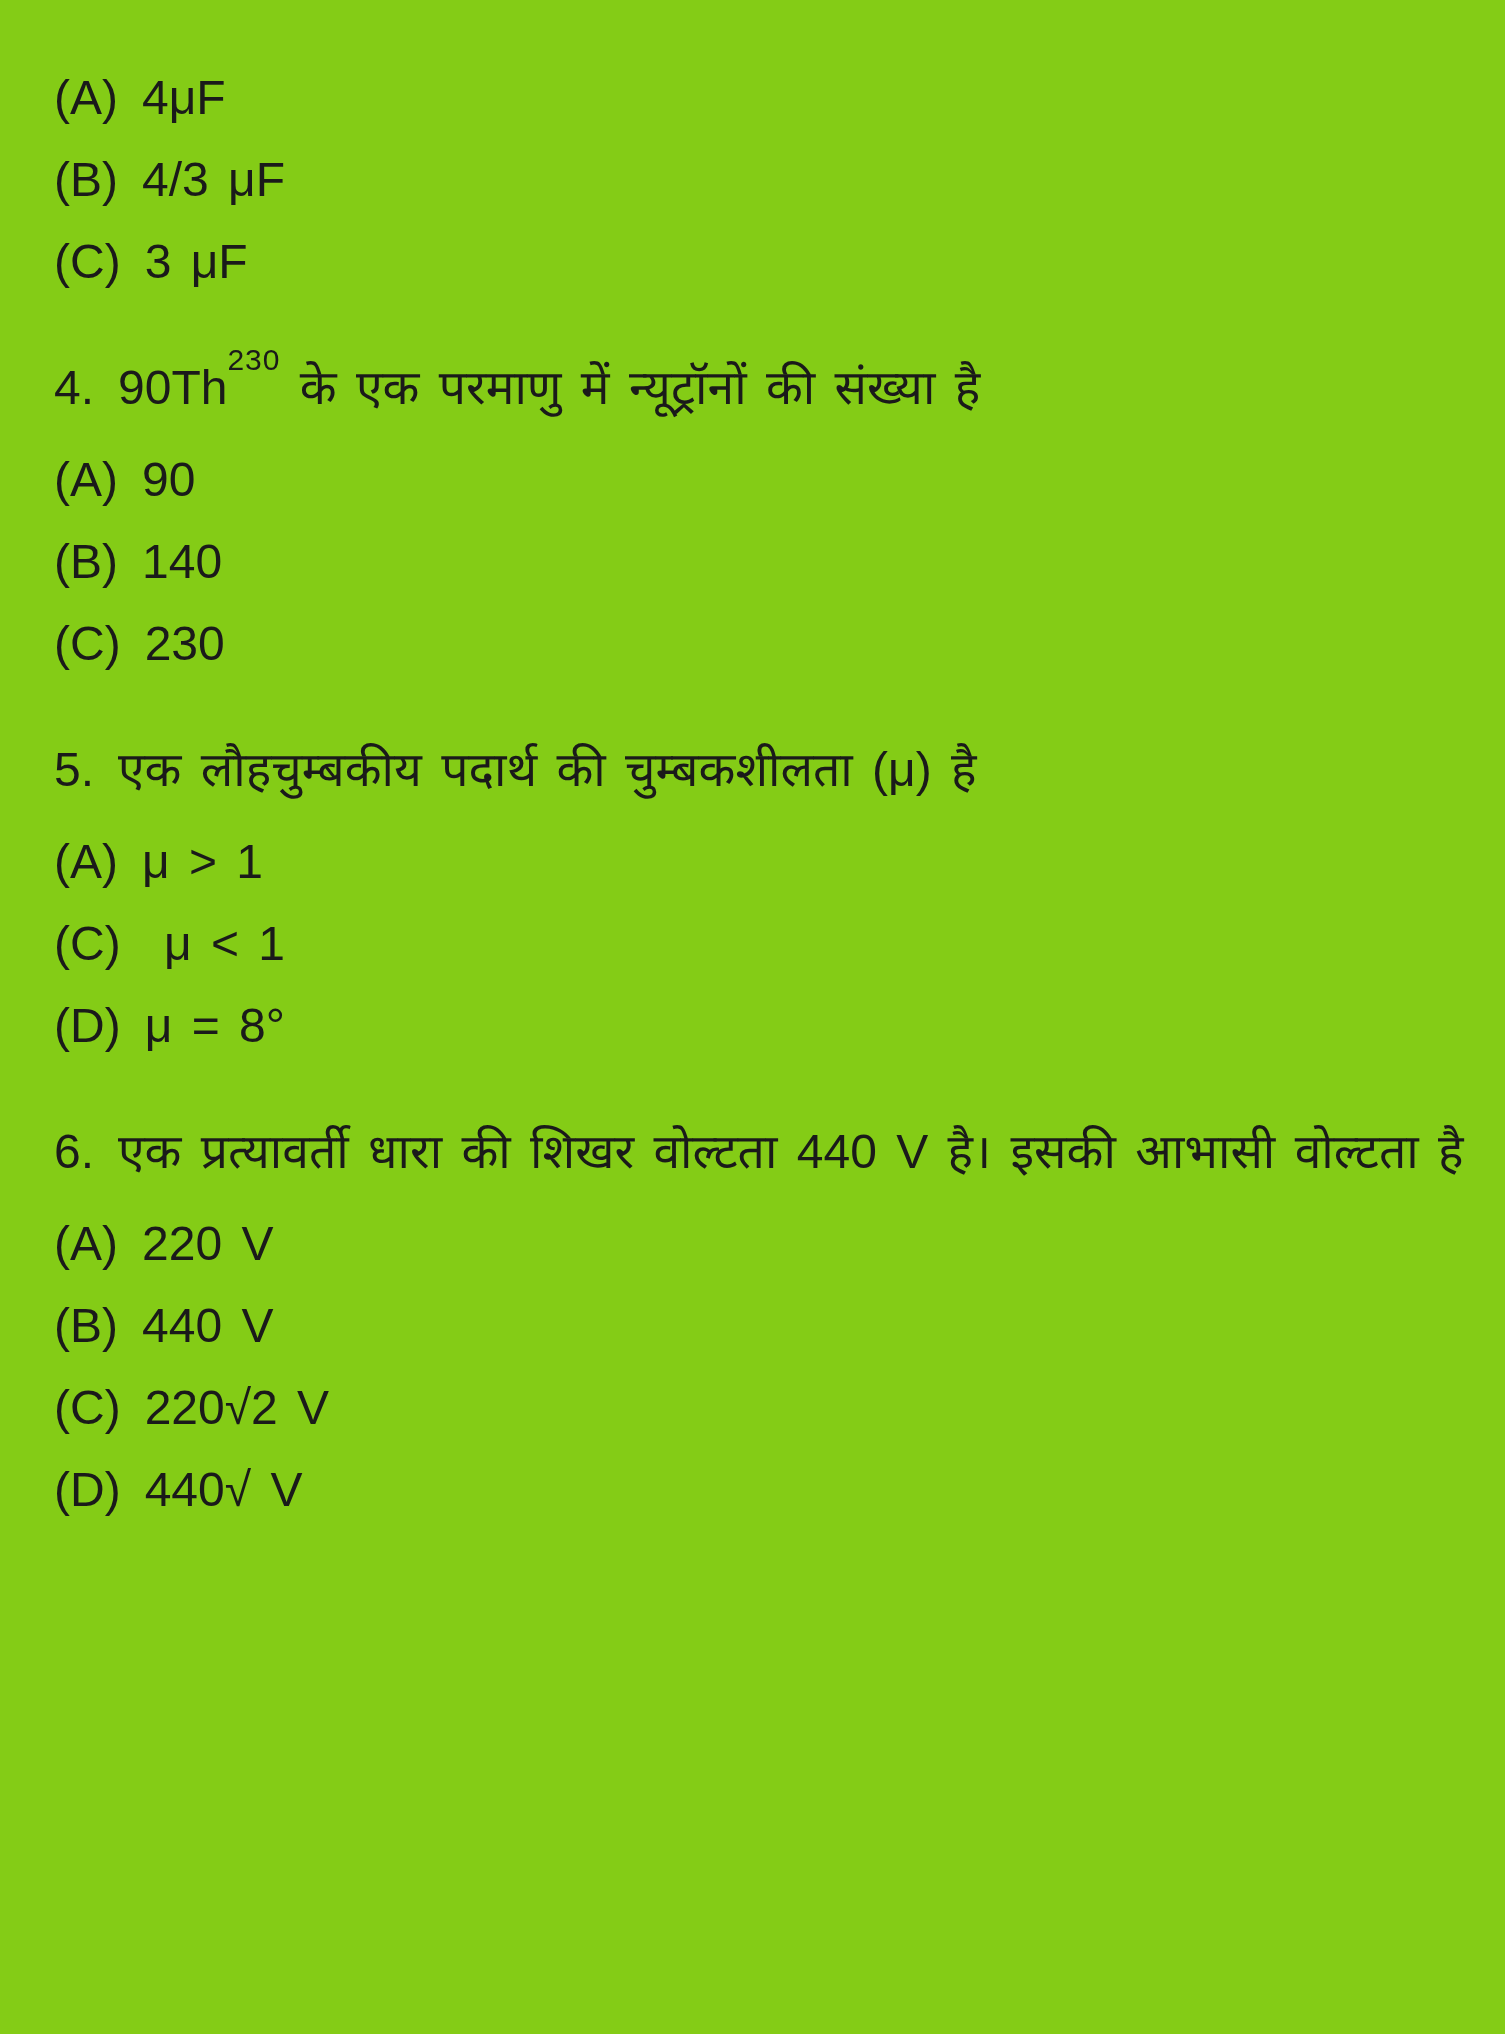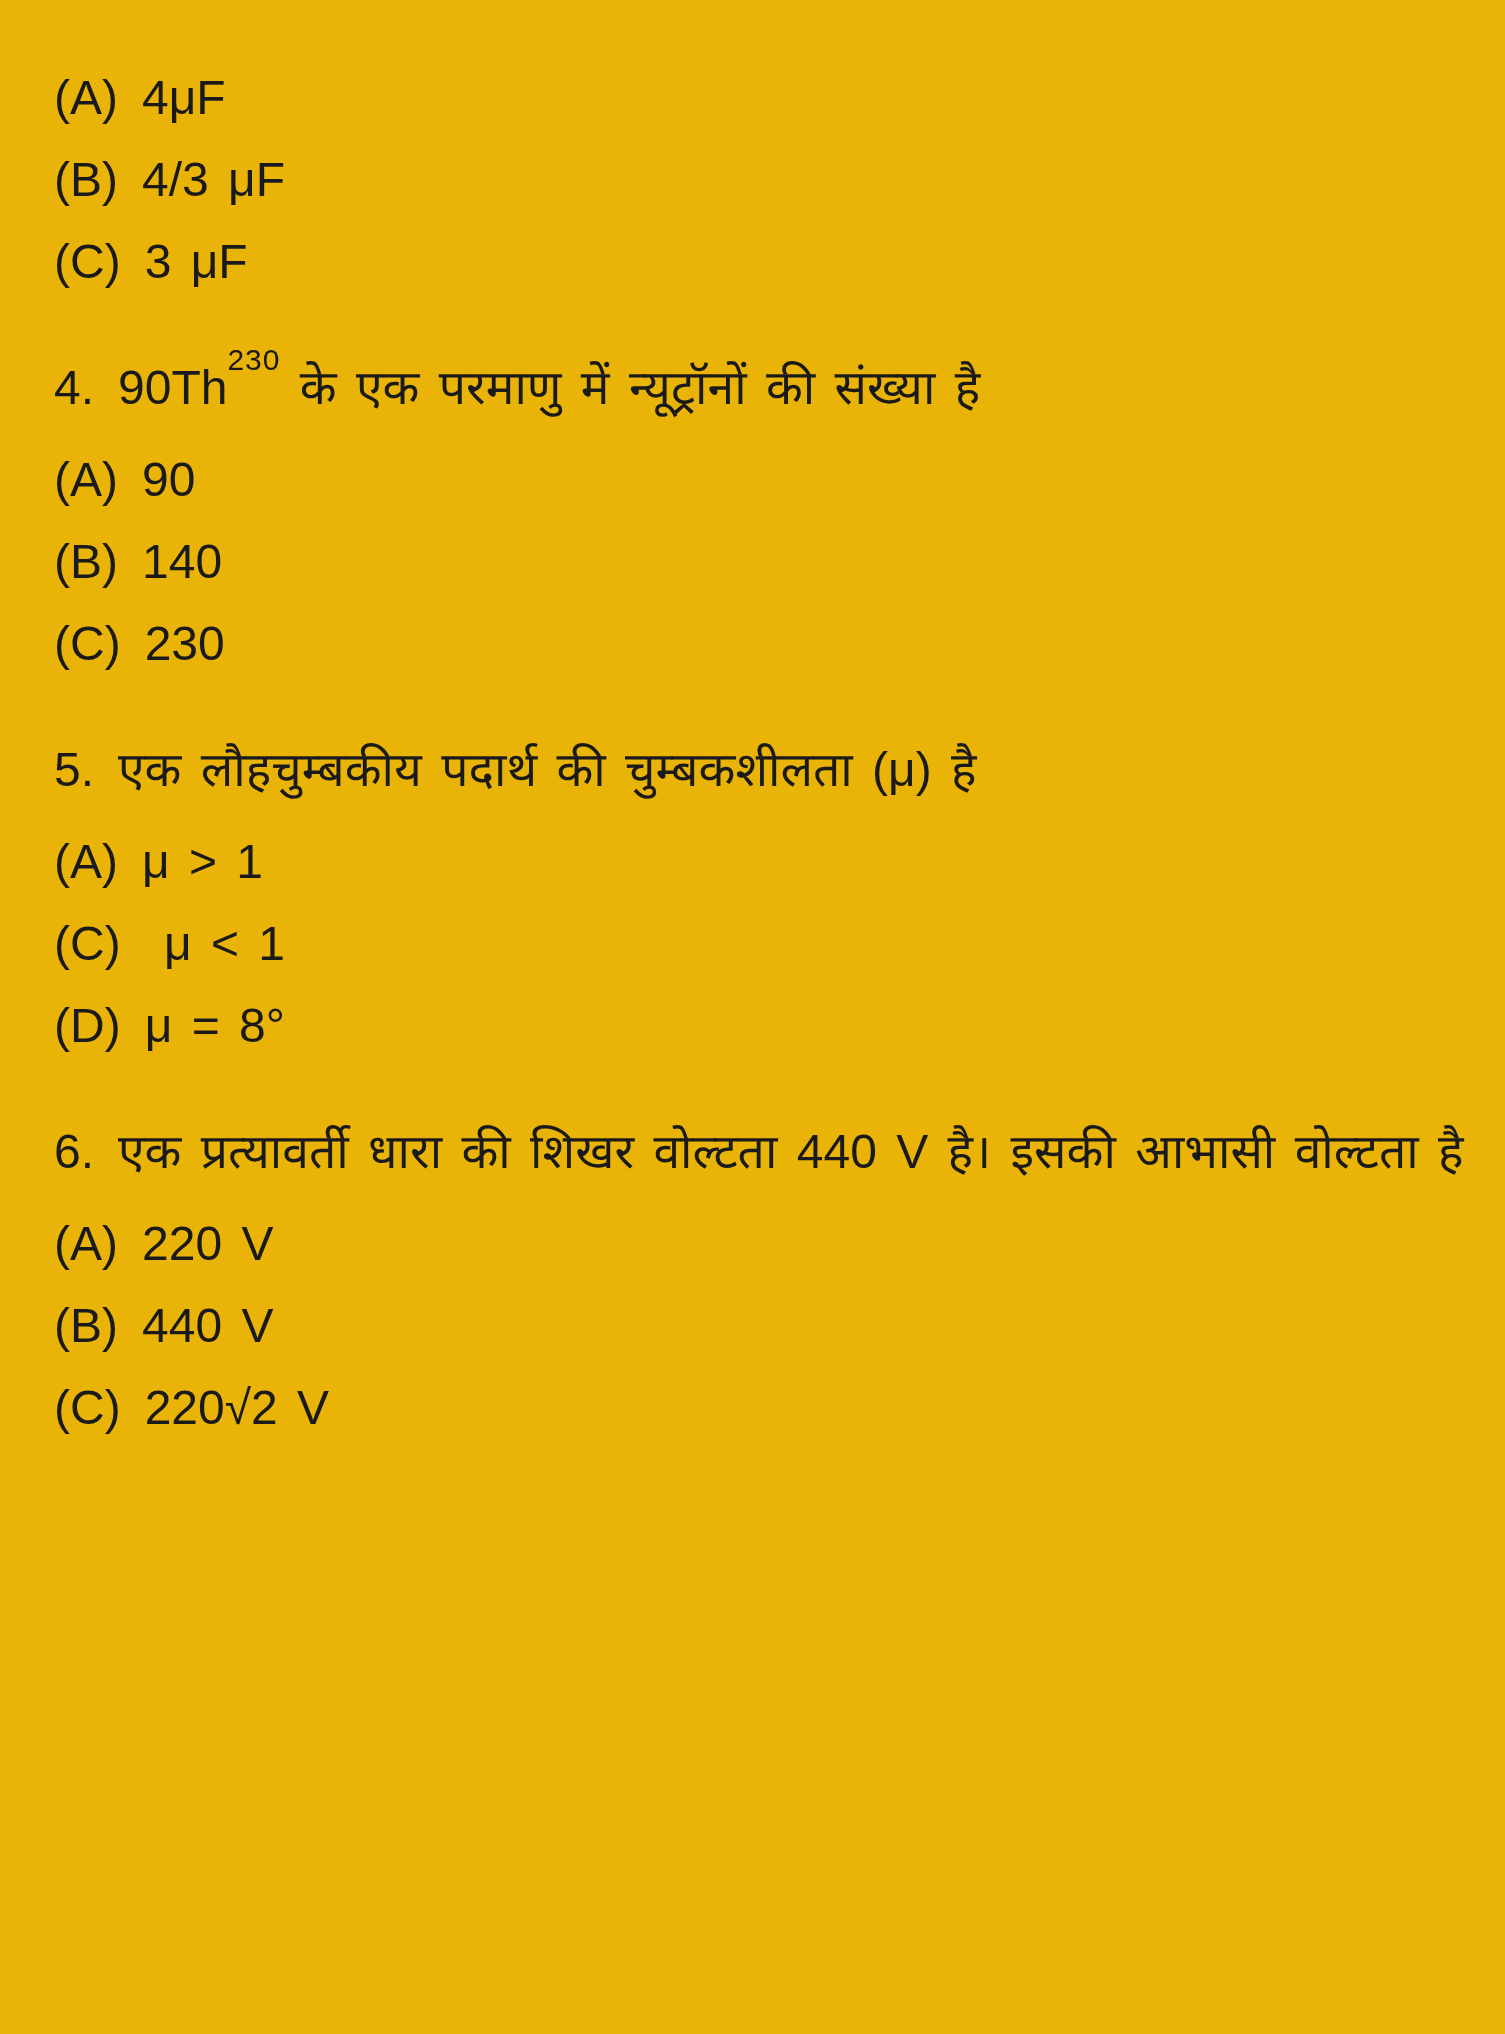--- a/index.html
+++ b/index.html
@@ -15,21 +15,21 @@
     color: #1a1a1a;
     font-size: 48px;
     word-spacing: 6px;
     -webkit-font-smoothing: antialiased;
   }
   .page {
     box-sizing: border-box;
     width: 1505px;
     height: 2034px;
     padding: 70px 28px 0 54px;
-    background: #eab308;
+    background: #84cc16;
   }
   .line {
     line-height: 56px;
     margin: 0 0 26px 0;
     white-space: pre-wrap;
   }
   .question-line {
     margin-top: 70px;
     margin-bottom: 36px;
   }
@@ -78,15 +78,16 @@
     <div class="line"><span class="opt-label">(A)</span><span class="opt-value">μ &gt; 1</span></div>
     <div class="line"><span class="opt-label">(C)</span><span class="opt-value"> μ &lt; 1</span></div>
     <div class="line"><span class="opt-label">(D)</span><span class="opt-value">μ = 8°</span></div>
   </section>
 
   <section class="block">
     <div class="line question-line"><span class="q-number">6.</span><span>एक प्रत्यावर्ती धारा की शिखर वोल्टता 440 V है। इसकी आभासी वोल्टता है</span></div>
     <div class="line"><span class="opt-label">(A)</span><span class="opt-value">220 V</span></div>
     <div class="line"><span class="opt-label">(B)</span><span class="opt-value">440 V</span></div>
     <div class="line"><span class="opt-label">(C)</span><span class="opt-value">220√2 V</span></div>
+    <div class="line"><span class="opt-label">(D)</span><span class="opt-value">440√ V</span></div>
   </section>
 
 </div>
 
 </body></html>

